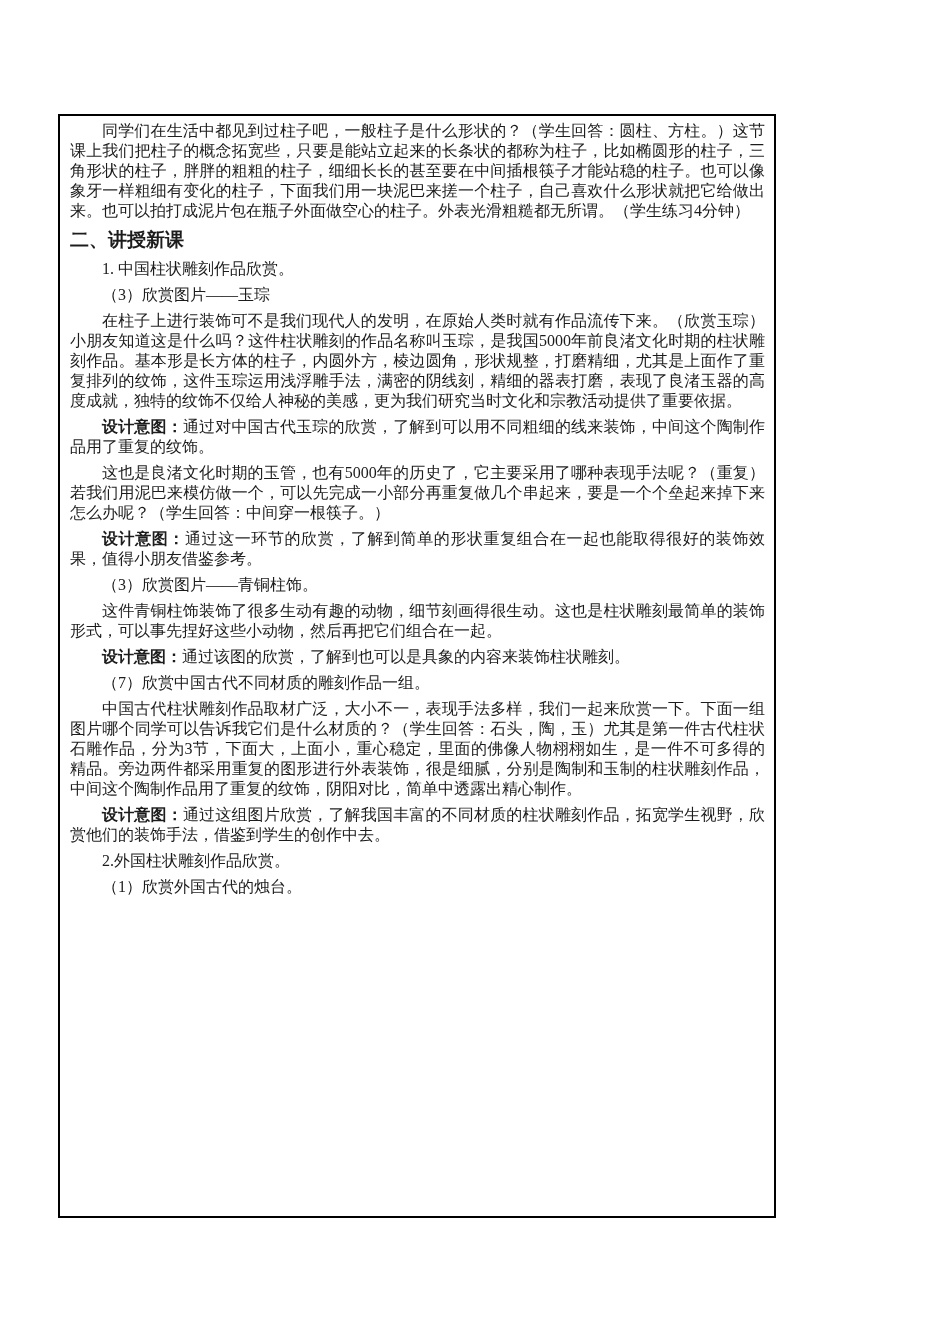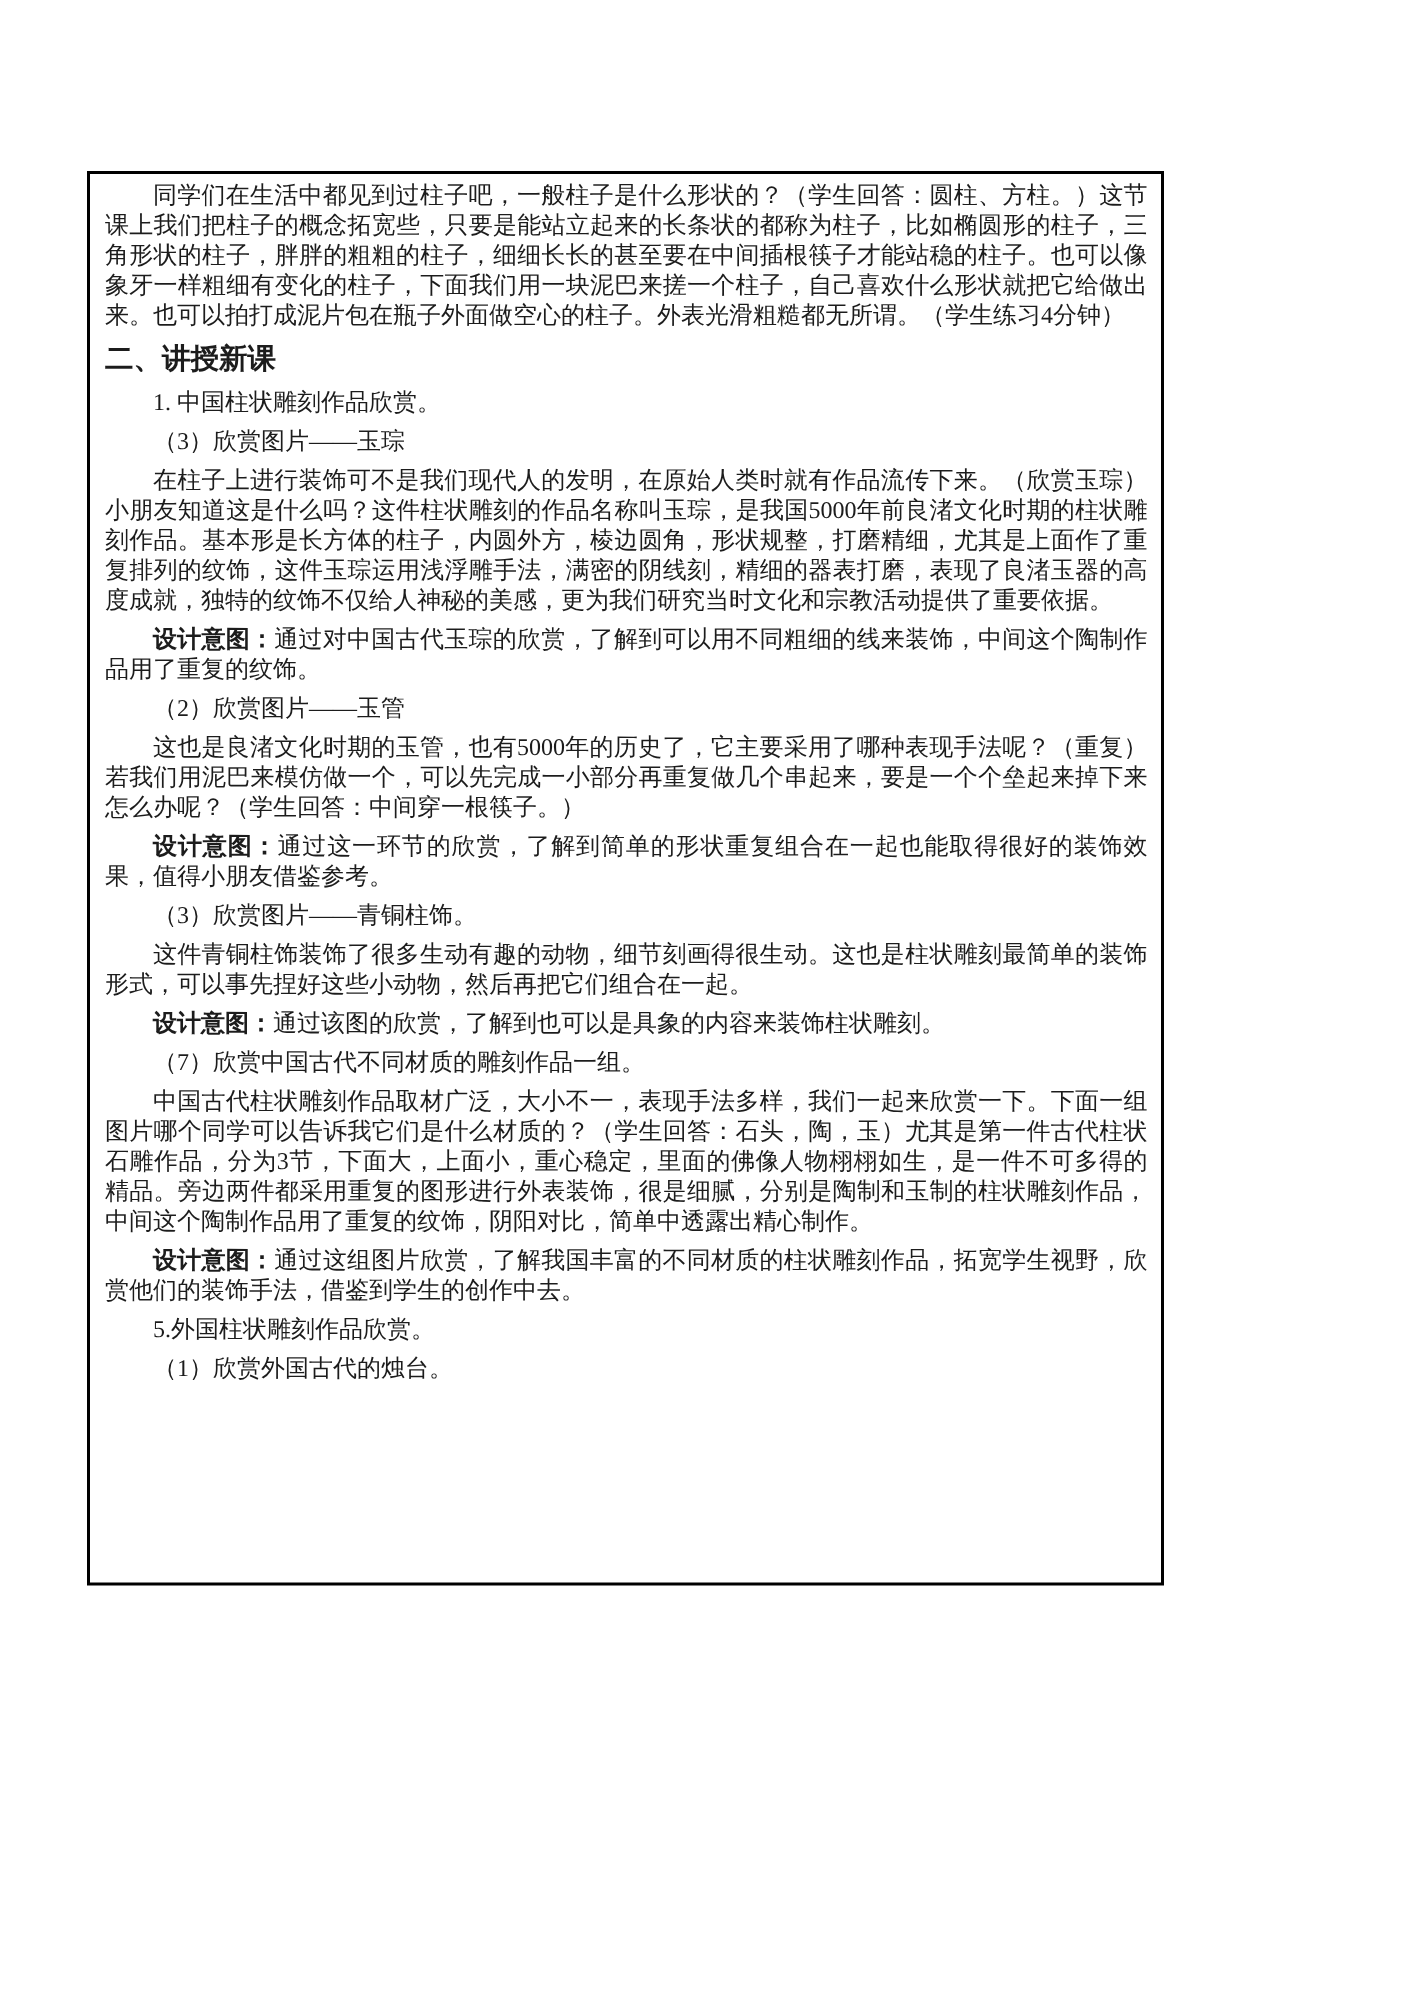--- a/index.html
+++ b/index.html
@@ -12,21 +12,21 @@
     height: 1344px;
     position: relative;
     font-family: "Liberation Serif", "DejaVu Serif", serif;
     color: #1c1c1c;
   }
   .doc-cell {
     position: absolute;
     left: 58px;
     top: 114px;
     width: 718px;
-    height: 943px;
+    height: 1104px;
     box-sizing: border-box;
     border: 2px solid #000000;
     padding: 5px 9px 4px 10px;
     overflow: hidden;
     background: #ffffff;
   }
   .para {
     margin: 0 0 6px 0;
     font-size: 16px;
     line-height: 20px;
@@ -57,36 +57,35 @@
 
 
   <p class="para"><span>1. 中国柱状雕刻作品欣赏。</span></p>
 
   <p class="para"><span>（3）欣赏图片——玉琮</span></p>
 
   <p class="para"><span>在柱子上进行装饰可不是我们现代人的发明，在原始人类时就有作品流传下来。（欣赏玉琮）小朋友知道这是什么吗？这件柱状雕刻的作品名称叫玉琮，是我国5000年前良渚文化时期的柱状雕刻作品。基本形是长方体的柱子，内圆外方，棱边圆角，形状规整，打磨精细，尤其是上面作了重复排列的纹饰，这件玉琮运用浅浮雕手法，满密的阴线刻，精细的器表打磨，表现了良渚玉器的高度成就，独特的纹饰不仅给人神秘的美感，更为我们研究当时文化和宗教活动提供了重要依据。</span></p>
 
   <p class="para"><b class="bold-run">设计意图：</b><span>通过对中国古代玉琮的欣赏，了解到可以用不同粗细的线来装饰，中间这个陶制作品用了重复的纹饰。</span></p>
 
-  <p class="para"><span>（2）欣赏图片——玉管</span></p>
 
   <p class="para"><span>这也是良渚文化时期的玉管，也有5000年的历史了，它主要采用了哪种表现手法呢？（重复）若我们用泥巴来模仿做一个，可以先完成一小部分再重复做几个串起来，要是一个个垒起来掉下来怎么办呢？（学生回答：中间穿一根筷子。）</span></p>
 
   <p class="para"><b class="bold-run">设计意图：</b><span>通过这一环节的欣赏，了解到简单的形状重复组合在一起也能取得很好的装饰效果，值得小朋友借鉴参考。</span></p>
 
   <p class="para"><span>（3）欣赏图片——青铜柱饰。</span></p>
 
   <p class="para"><span>这件青铜柱饰装饰了很多生动有趣的动物，细节刻画得很生动。这也是柱状雕刻最简单的装饰形式，可以事先捏好这些小动物，然后再把它们组合在一起。</span></p>
 
   <p class="para"><b class="bold-run">设计意图：</b><span>通过该图的欣赏，了解到也可以是具象的内容来装饰柱状雕刻。</span></p>
 
   <p class="para"><span>（7）欣赏中国古代不同材质的雕刻作品一组。</span></p>
 
   <p class="para"><span>中国古代柱状雕刻作品取材广泛，大小不一，表现手法多样，我们一起来欣赏一下。下面一组图片哪个同学可以告诉我它们是什么材质的？（学生回答：石头，陶，玉）尤其是第一件古代柱状石雕作品，分为3节，下面大，上面小，重心稳定，里面的佛像人物栩栩如生，是一件不可多得的精品。旁边两件都采用重复的图形进行外表装饰，很是细腻，分别是陶制和玉制的柱状雕刻作品，中间这个陶制作品用了重复的纹饰，阴阳对比，简单中透露出精心制作。</span></p>
 
 
   <p class="para"><b class="bold-run">设计意图：</b><span>通过这组图片欣赏，了解我国丰富的不同材质的柱状雕刻作品，拓宽学生视野，欣赏他们的装饰手法，借鉴到学生的创作中去。</span></p>
 
-  <p class="para"><span>5.外国柱状雕刻作品欣赏。</span></p>
+  <p class="para"><span>2.外国柱状雕刻作品欣赏。</span></p>
 
   <p class="para"><span>（1）欣赏外国古代的烛台。</span></p>
 
 </div>
 
 </body></html>

